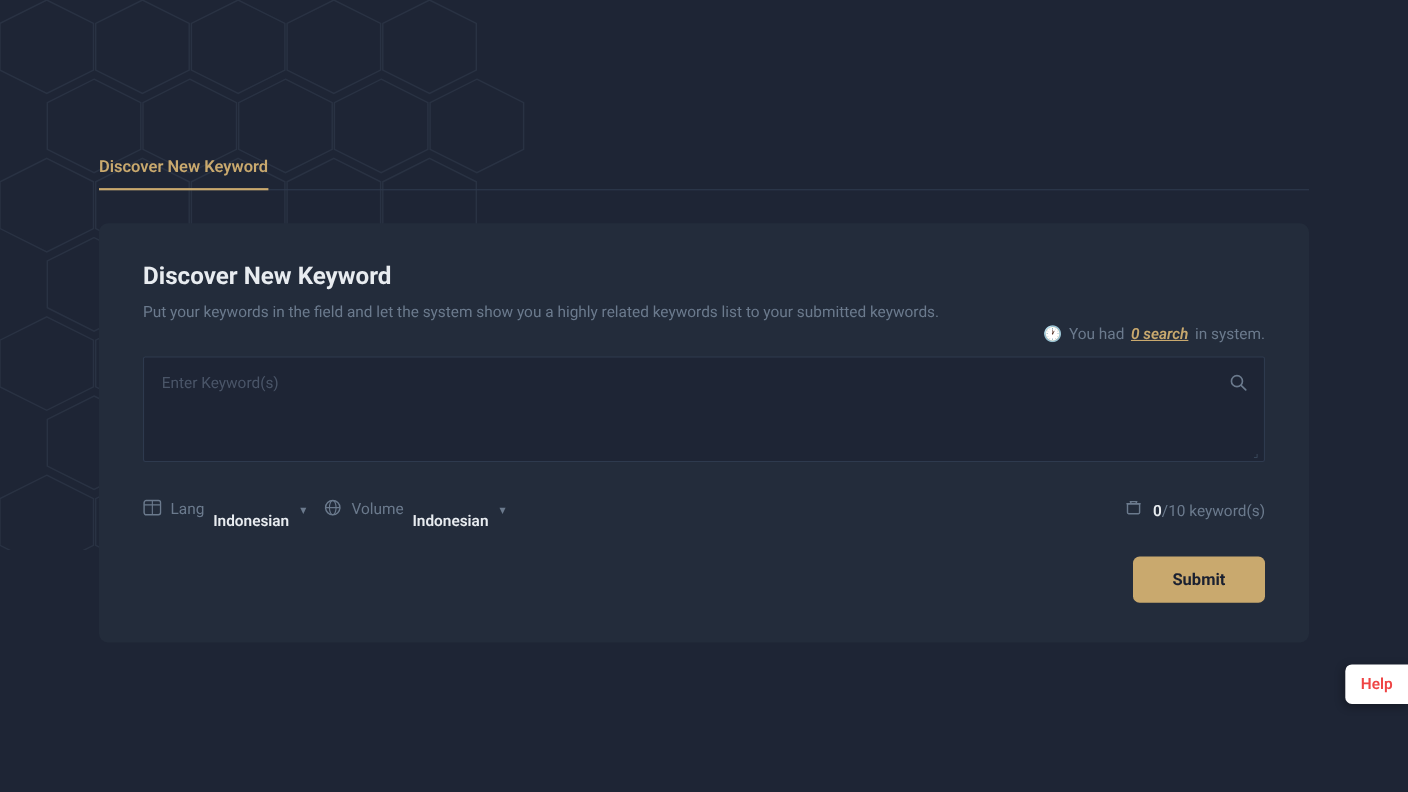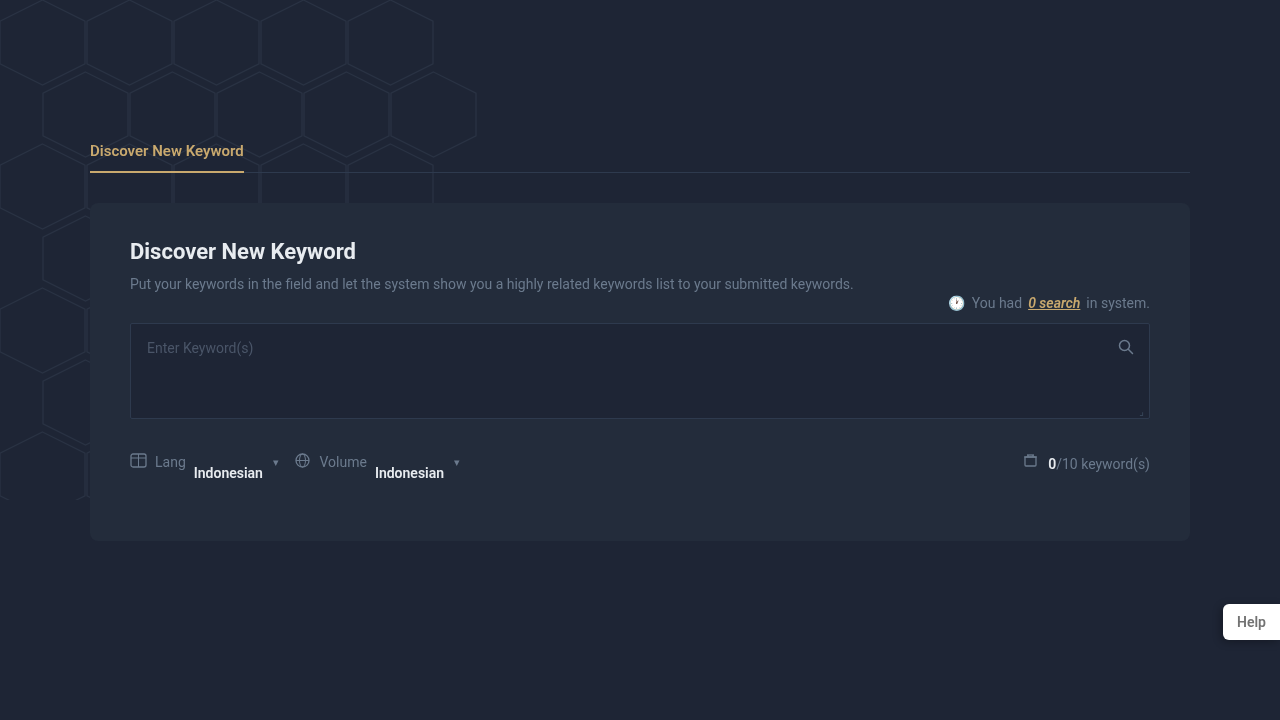--- a/index.html
+++ b/index.html
@@ -230,21 +230,21 @@
       cursor: pointer;
       font-family: inherit;
     }
 
     
     .help-btn {
       position: fixed;
       bottom: 80px;
       right: 0;
       background-color: #ffffff;
-      color: #737373;
+      color: #ef4444;
       border: none;
       border-radius: 6px 0 0 6px;
       padding: 10px 14px;
       font-size: 14px;
       font-weight: 600;
       cursor: pointer;
       font-family: inherit;
       box-shadow: -2px 2px 8px rgba(0,0,0,0.3);
       z-index: 100;
     }
@@ -381,17 +381,20 @@
             <line x1="4" y1="2" x2="11" y2="2" stroke="#6b7a8d" stroke-width="1.3"></line>
             <line x1="1" y1="4" x2="14" y2="4" stroke="#6b7a8d" stroke-width="1.3"></line>
           </svg>
         </span>
         <span>
           <span class="count-current">0</span>/<span>10</span>&nbsp;<span>keyword(s)</span>
         </span>
       </div>
     </div>
 
+    <div class="submit-row">
+      <button class="submit-btn">Submit</button>
+    </div>
 
   </div>
 </div>
 
 <button class="help-btn">Help</button>
 
 </body></html>

